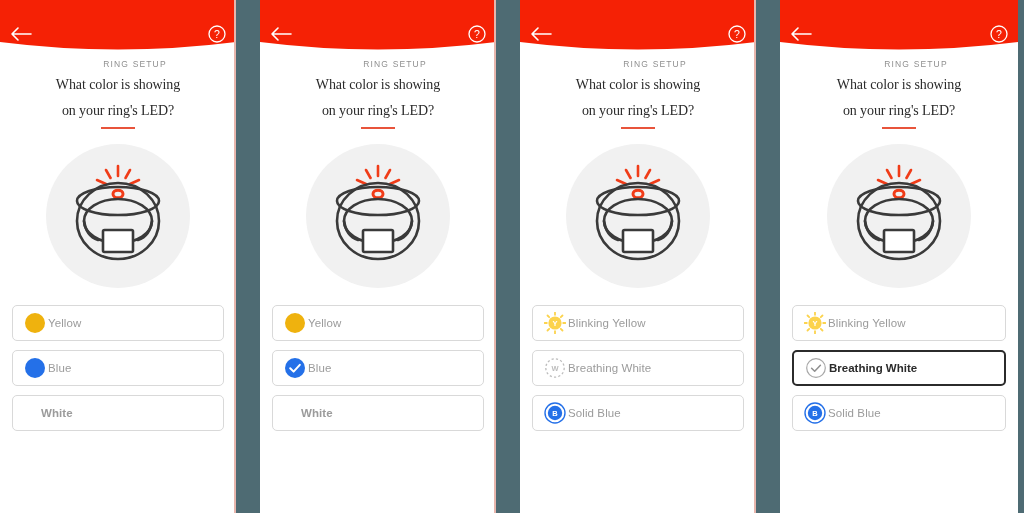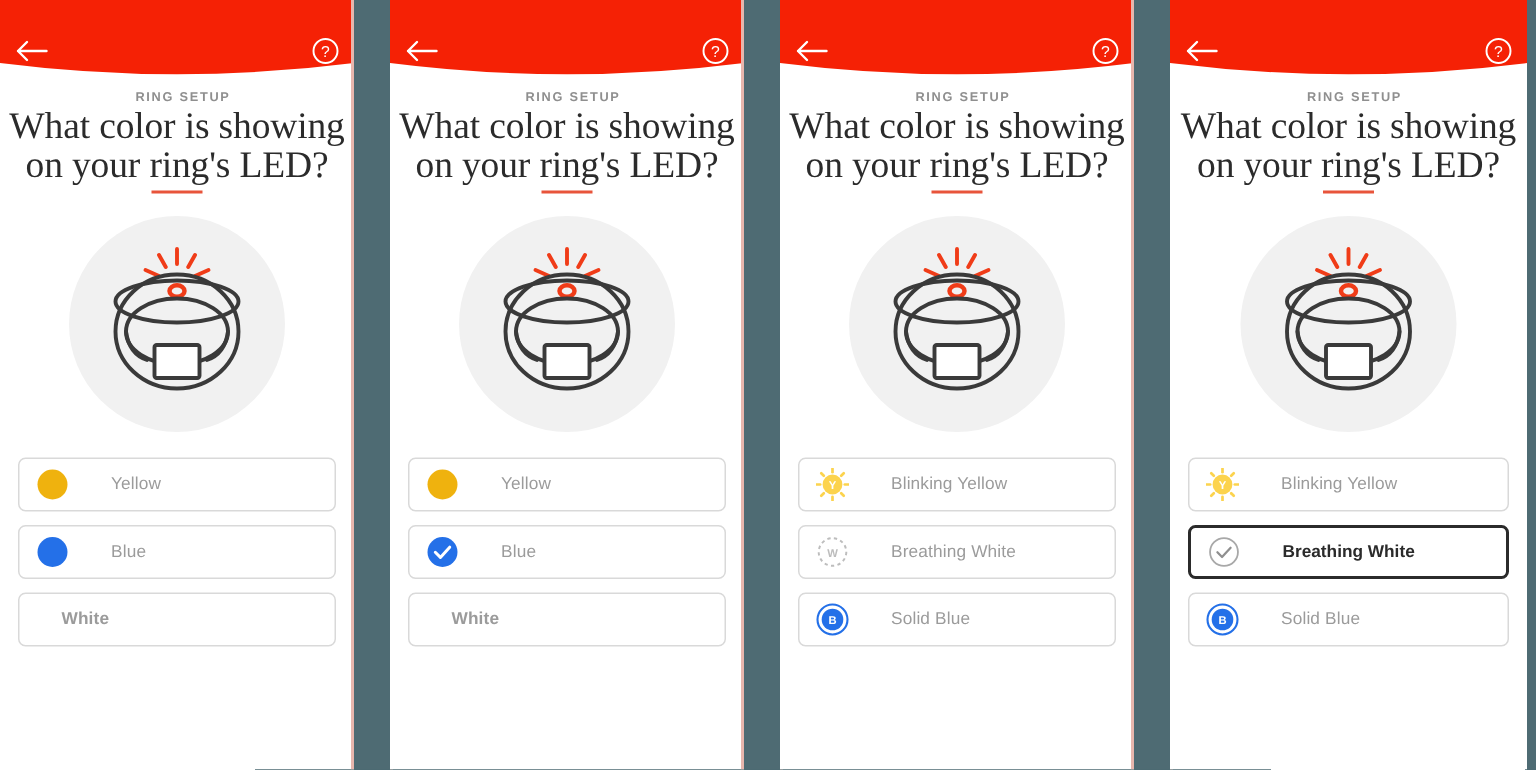--- a/index.html
+++ b/index.html
@@ -59,35 +59,35 @@
   }
   .help-icon {
     position: absolute;
     right: 10px; top: 25px;
     width: 18px; height: 18px;
   }
 
   
   .eyebrow {
     position: absolute;
-    left: 4px; top: 59px;
+    left: 17px; top: 59px;
     width: 100%;
     text-align: center;
     font-size: 8.5px;
-    font-weight: bold;
+    font-weight: normal;
     letter-spacing: 1.15px;
     color: #8f8f8f;
   }
   .headline {
     position: absolute;
     left: 0; top: 72px;
     width: 100%;
     text-align: center;
     font-family: "Liberation Serif", serif;
-    font-size: 25px;
+    font-size: 14px;
     line-height: 26px;
     color: #2b2b2b;
     letter-spacing: -0.1px;
   }
   .divider {
     position: absolute;
     left: 50%; top: 127px;
     transform: translateX(-50%);
     width: 34px; height: 2px;
     background: #e8543b;
@@ -128,21 +128,21 @@
   }
   .opt-icon {
     width: 22px; height: 22px;
     flex: 0 0 22px;
     display: flex;
     align-items: center;
     justify-content: center;
   }
   .opt-icon.empty { width: 0; flex: 0 0 0; }
   .opt-label {
-    margin-left: 28px;
+    margin-left: 2px;
     font-size: 11.5px;
     color: #9b9b9b;
     letter-spacing: 0.1px;
   }
   .option.selected .opt-label {
     color: #2b2b2b;
     font-weight: bold;
     letter-spacing: 0;
   }
   .opt-icon.empty + .opt-label { margin-left: 17px; font-weight: bold; }

